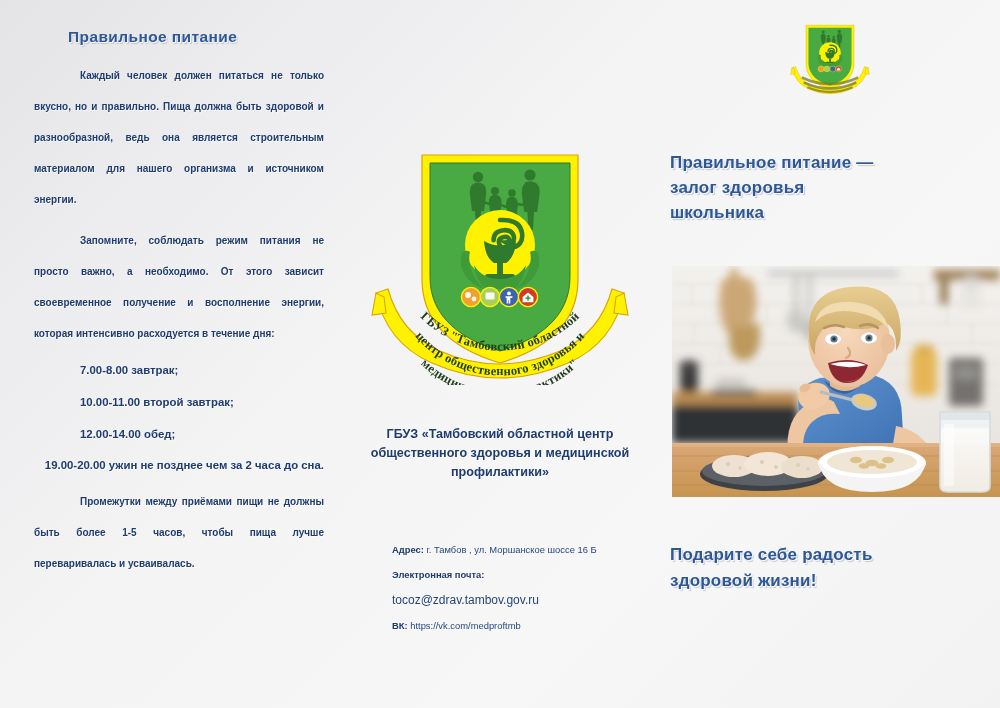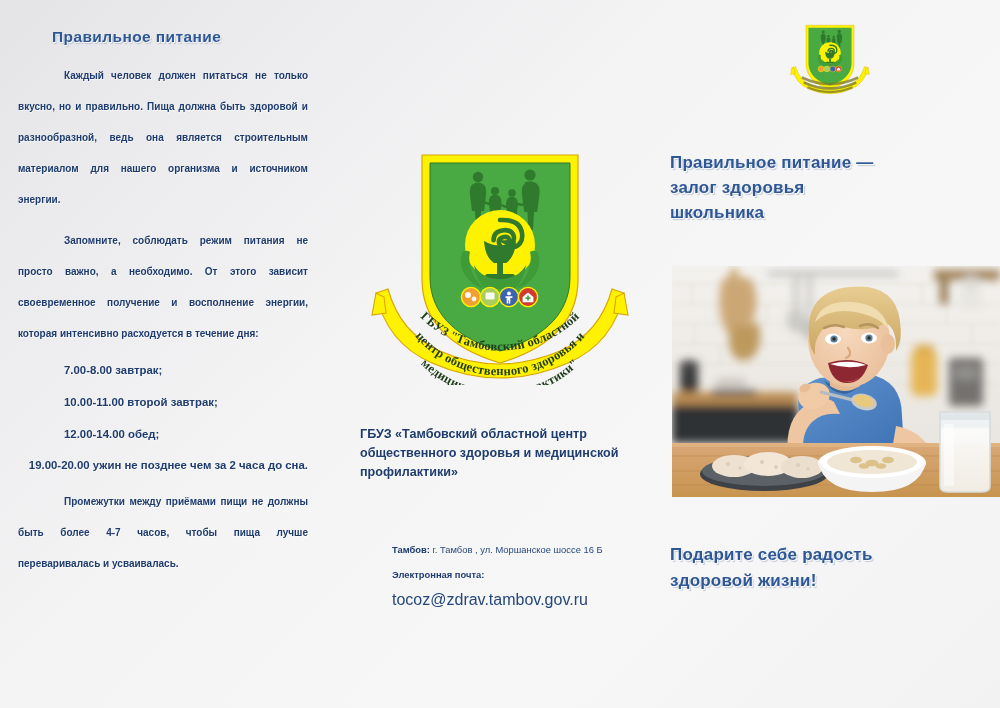--- a/index.html
+++ b/index.html
@@ -18,21 +18,21 @@
     width: 1000px;
     height: 708px;
     background:
       linear-gradient(135deg, #e4e4e6 0%, #ececee 18%, #f4f4f5 42%, #f7f7f8 70%, #f2f2f3 100%);
     overflow: hidden;
   }
 
   
   #left-col {
     position: absolute;
-    left: 18px;
+    left: 34px;
     top: 28px;
     width: 290px;
   }
   .panel-title {
     color: #2e5795;
     font-size: 15.5px;
     font-weight: bold;
     letter-spacing: .4px;
     margin: 0 0 14px 34px;
     text-shadow: 1px 1px 0 rgba(255,255,255,.85), 1.6px 1.6px 1px rgba(90,110,150,.30);
@@ -72,41 +72,42 @@
     left: 30px;
     top: 125px;
     width: 260px;
     height: 260px;
   }
   #org-name {
     position: absolute;
     left: 20px;
     top: 425px;
     width: 280px;
+    text-align: center;
     color: #1f3c6e;
     font-size: 12.6px;
     font-weight: bold;
     line-height: 19px;
     text-shadow: .6px .6px 0 rgba(255,255,255,.7);
   }
   #contacts {
     position: absolute;
     left: 52px;
     top: 543px;
     width: 235px;
   }
   .contact-row {
     color: #1f3c6e;
     font-size: 9.4px;
     line-height: 14px;
     margin-bottom: 11px;
   }
   .contact-row b { font-weight: bold; }
   .contact-row .val { font-weight: normal; color: #27497c; }
-  .contact-row .val-plain { font-weight: normal; color: #25477a; font-size: 16px; }
+  .contact-row .val-plain { font-weight: normal; color: #25477a; font-size: 12px; }
   .contact-row a { color: #27497c; text-decoration: none; font-weight: normal; }
 
   
   #right-col {
     position: absolute;
     left: 660px;
     top: 0;
     width: 340px;
     height: 708px;
   }
@@ -166,21 +167,21 @@
 
     <p class="body-par">Каждый человек должен питаться не только вкусно, но и правильно. Пища должна быть здоровой и разнообразной, ведь она является строительным материалом для нашего организма и источником энергии.</p>
 
     <p class="body-par">Запомните, соблюдать режим питания не просто важно, а необходимо. От этого зависит своевременное получение и восполнение энергии, которая интенсивно расходуется в течение дня:</p>
 
     <p class="sched-item">7.00-8.00 завтрак;</p>
     <p class="sched-item">10.00-11.00 второй завтрак;</p>
     <p class="sched-item">12.00-14.00 обед;</p>
     <p class="sched-item wrap">19.00-20.00 ужин не позднее чем за 2 часа до сна.</p>
 
-    <p class="body-par">Промежутки между приёмами пищи не должны быть более 4-7 часов, чтобы пища лучше переваривалась и усваивалась.</p>
+    <p class="body-par">Промежутки между приёмами пищи не должны быть более 1-5 часов, чтобы пища лучше переваривалась и усваивалась.</p>
   </div>
 
   <div id="center-col">
 
     <div id="emblem-main">
       <svg viewBox="0 0 260 260" width="260" height="260" aria-hidden="true">
         <defs>
           <path id="ribArcA" d="M 24,196 A 112 112 0 0 0 236,196" fill="none"></path>
           <path id="ribArcB" d="M 26,180 A 112 112 0 0 0 234,180" fill="none"></path>
           <path id="ribArcC" d="M 30,164 A 112 112 0 0 0 230,164" fill="none"></path>
@@ -265,28 +266,32 @@
             <textPath href="#ribArcA" startOffset="50%" text-anchor="middle">медицинской профилактики"</textPath>
           </text>
         </g>
       </svg>
     </div>
 
     <div id="org-name">ГБУЗ «Тамбовский областной центр общественного здоровья и медицинской профилактики»</div>
 
     <div id="contacts">
       <div class="contact-row">
-        <b>Тамбов:</b>
+        <b>Адрес:</b>
         <span class="val">г. Тамбов , ул. Моршанское шоссе 16 Б</span>
       </div>
       <div class="contact-row">
         <b>Электронная почта:</b>
       </div>
       <div class="contact-row">
         <span class="val-plain">tocoz@zdrav.tambov.gov.ru</span>
+      </div>
+      <div class="contact-row">
+        <b>ВК:</b>
+        <a href="#">https://vk.com/medproftmb</a>
       </div>
     </div>
   </div>
 
   <div id="right-col">
 
     <div id="emblem-badge">
       <svg viewBox="0 0 260 260" width="80" height="80" aria-hidden="true">
         <path d="M52,30 H208 V154 C208,202 170,226 130,238 C90,226 52,202 52,154 Z" fill="#fff200" stroke="#d9a400" stroke-width="1.2"></path>
         <path d="M60,38 H200 V152 C200,194 166,215 130,226 C94,215 60,194 60,152 Z" fill="#49a942"></path>

